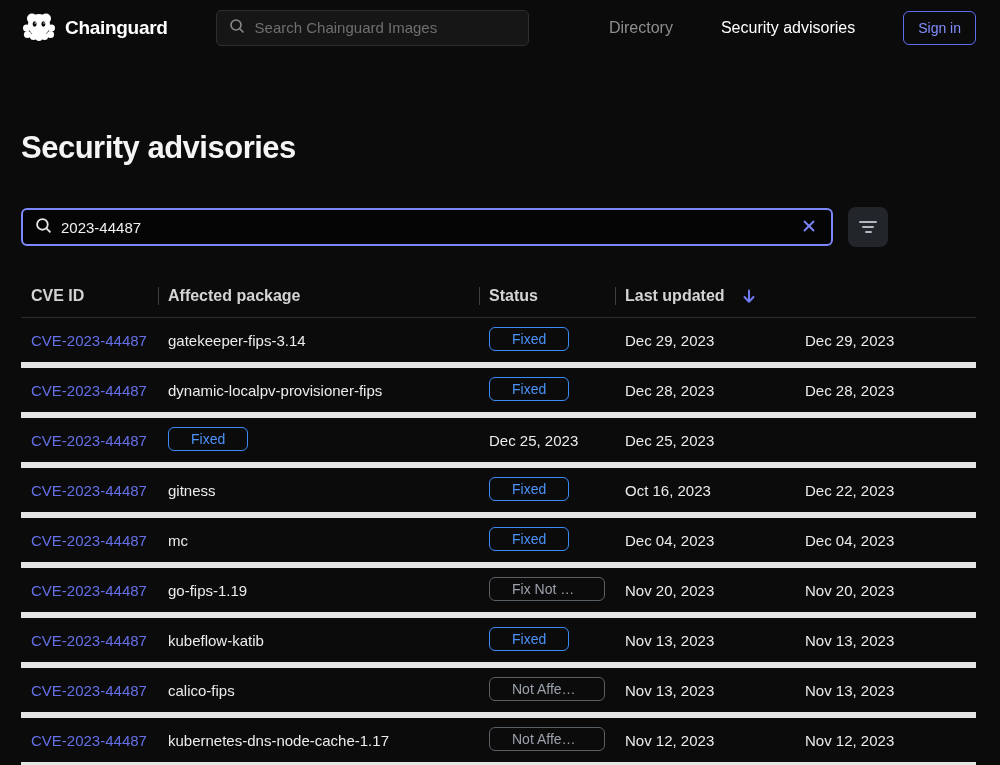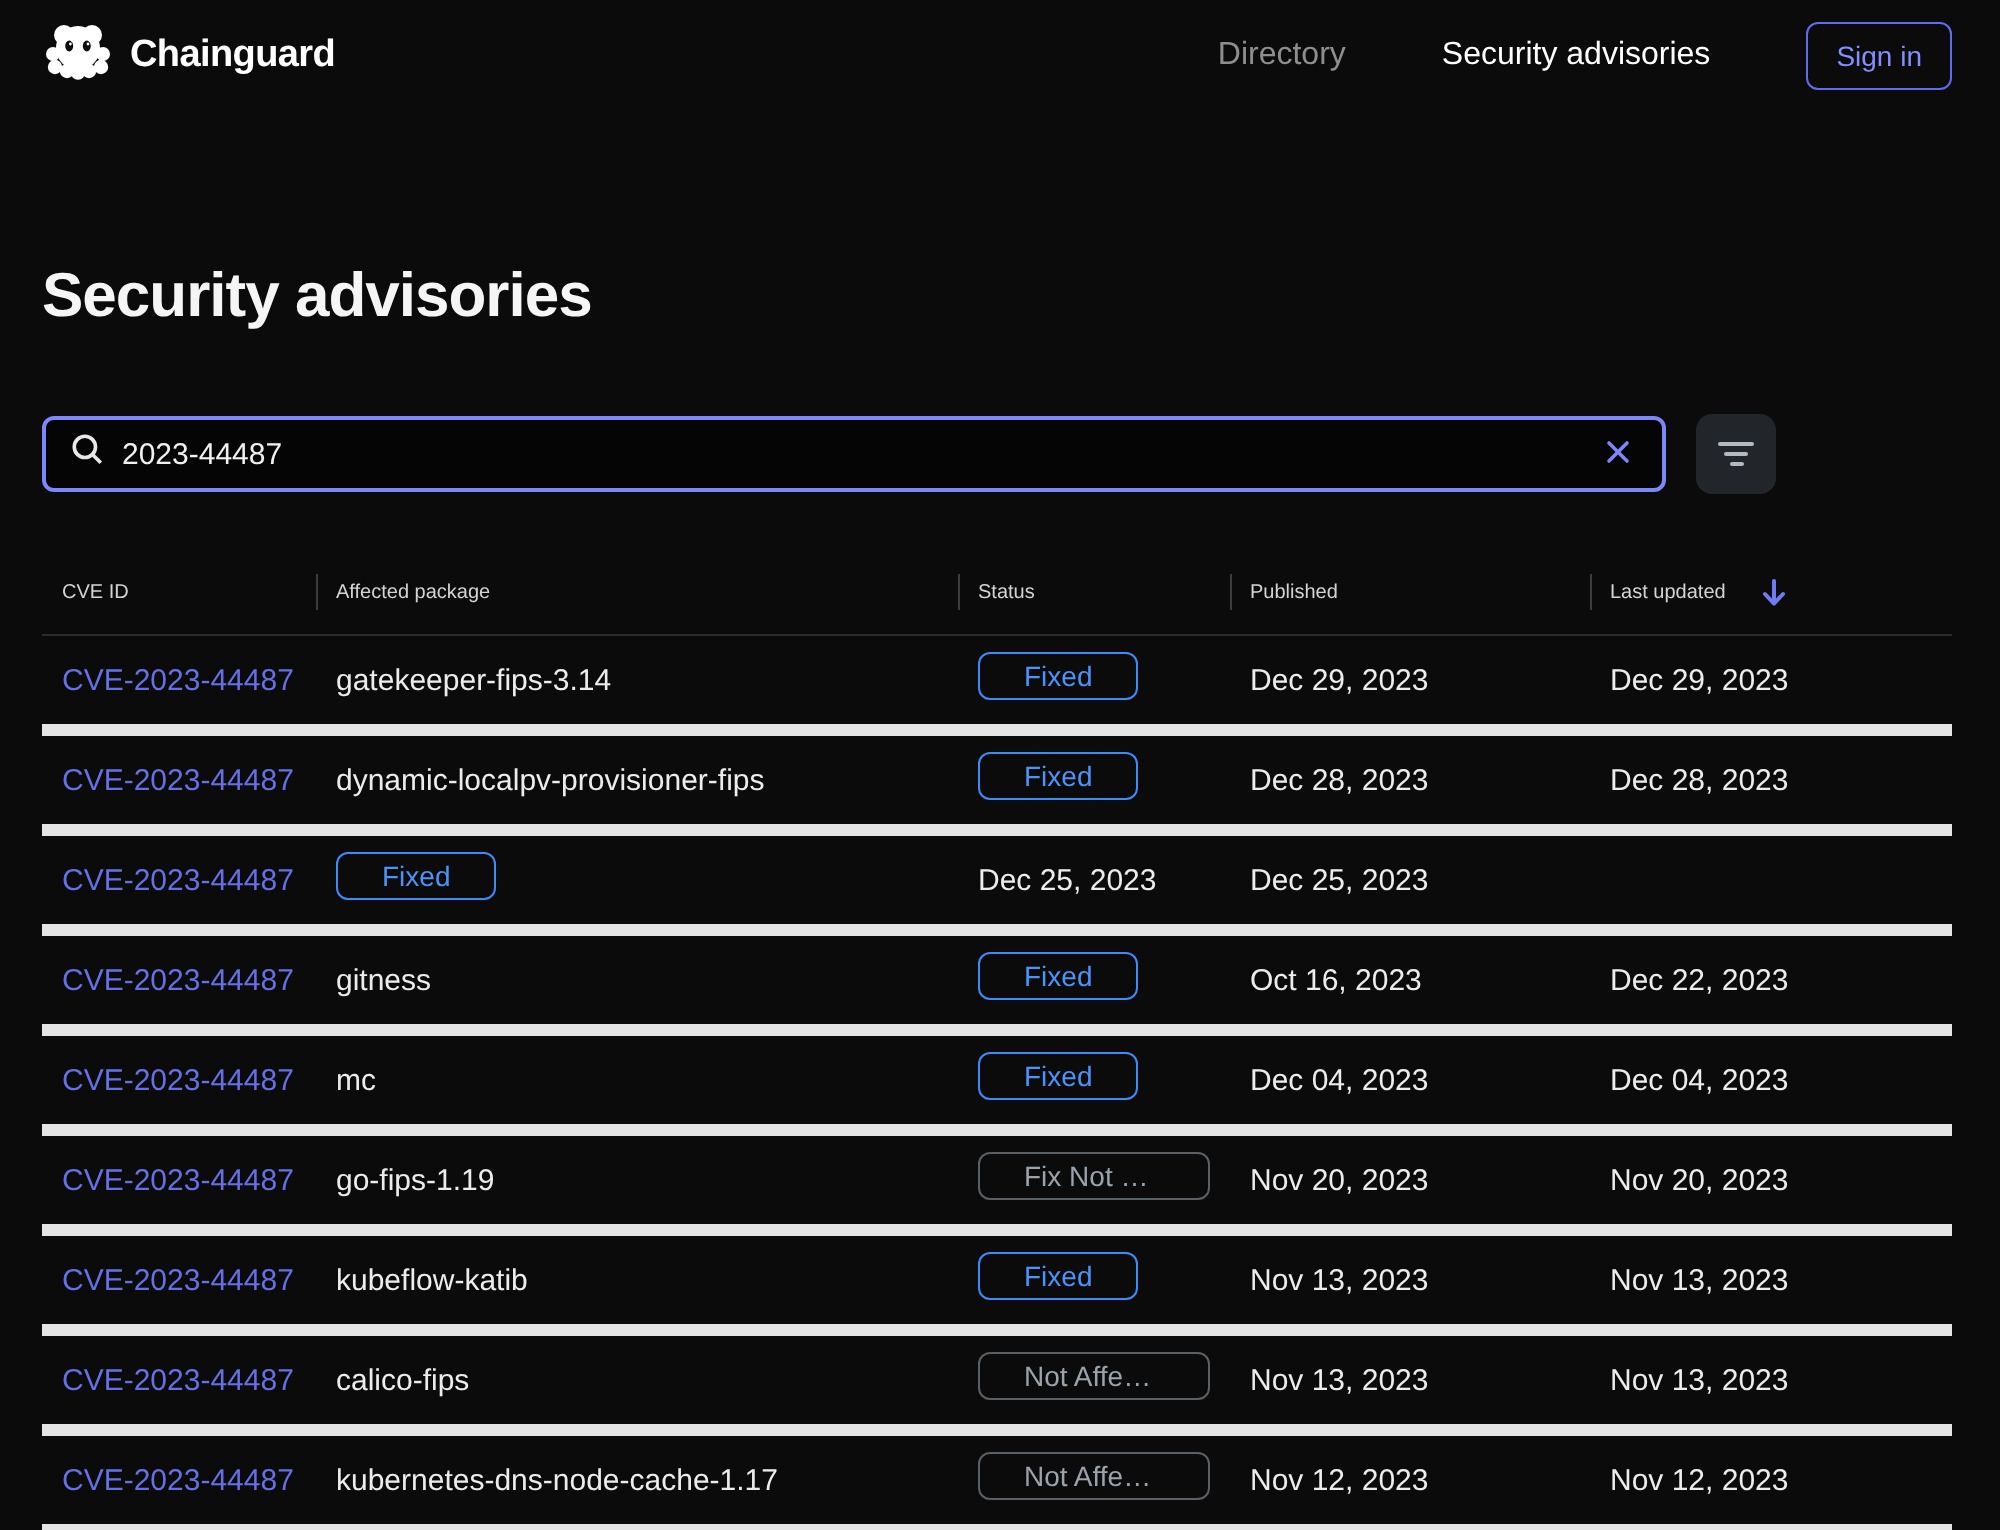--- a/index.html
+++ b/index.html
@@ -105,27 +105,28 @@
   .thead, .trow {
     display: grid;
     grid-template-columns: 137px 321px 136px 180px 1fr;
   }
   .thead {
     height: 43px;
     align-items: center;
     border-bottom: 1px solid #2b2b2b;
   }
   .th {
-    font-size: 10px;
+    font-size: 16px;
     color: #d4d4d4;
     padding-left: 10px;
     position: relative;
     height: 20px;
     display: flex; align-items: center;
     cursor: pointer;
+    font-weight: bold;
   }
   .th.divided::before {
     content: "";
     position: absolute;
     left: 0; top: 1px;
     width: 1px; height: 18px;
     background: #3d3d3d;
   }
   .sort-arrow { margin-left: 16px; display: flex; align-items: center; }
 
@@ -175,20 +176,29 @@
         </g>
         <g fill="#ffffff">
           <circle cx="13.2" cy="12" r="0.7"></circle>
           <circle cx="22" cy="12" r="0.7"></circle>
         </g>
       </svg>
     </span>
     <span class="logo-text">Chainguard</span>
   </div>
 
+  <div class="nav-search">
+    <span>
+      <svg width="16" height="16" viewBox="0 0 16 16" fill="none" stroke="#8a8a8a" stroke-width="1.6">
+        <circle cx="7" cy="7" r="5"></circle>
+          <line x1="10.8" y1="10.8" x2="14.5" y2="14.5"></line>
+      </svg>
+    </span>
+    <input type="text" placeholder="Search Chainguard Images" style="">
+  </div>
 
   <div class="nav-spacer"></div>
 
   <a class="nav-link">Directory</a>
   <a class="nav-link active">Security advisories</a>
   <button class="signin-btn">Sign in</button>
 </div>
 
 <div class="main">
   <h1 class="page-title">Security advisories</h1>
@@ -216,21 +226,20 @@
         <i></i>
         <i></i>
     </button>
   </div>
 
   <div class="table">
     <div class="thead">
       <div class="th">CVE ID</div>
       <div class="th divided">Affected package</div>
       <div class="th divided">Status</div>
-      <div class="th divided">Published</div>
       <div class="th divided">
         <span>Last updated</span>
         <span class="sort-arrow">
           <svg width="16" height="17" viewBox="0 0 16 17" fill="none" stroke="#6f7bf0" stroke-width="2" stroke-linecap="round" stroke-linejoin="round">
             <line x1="8" y1="2.5" x2="8" y2="13"></line>
               <polyline points="3.5,9 8,13.8 12.5,9"></polyline>
           </svg>
         </span>
       </div>
     </div>

